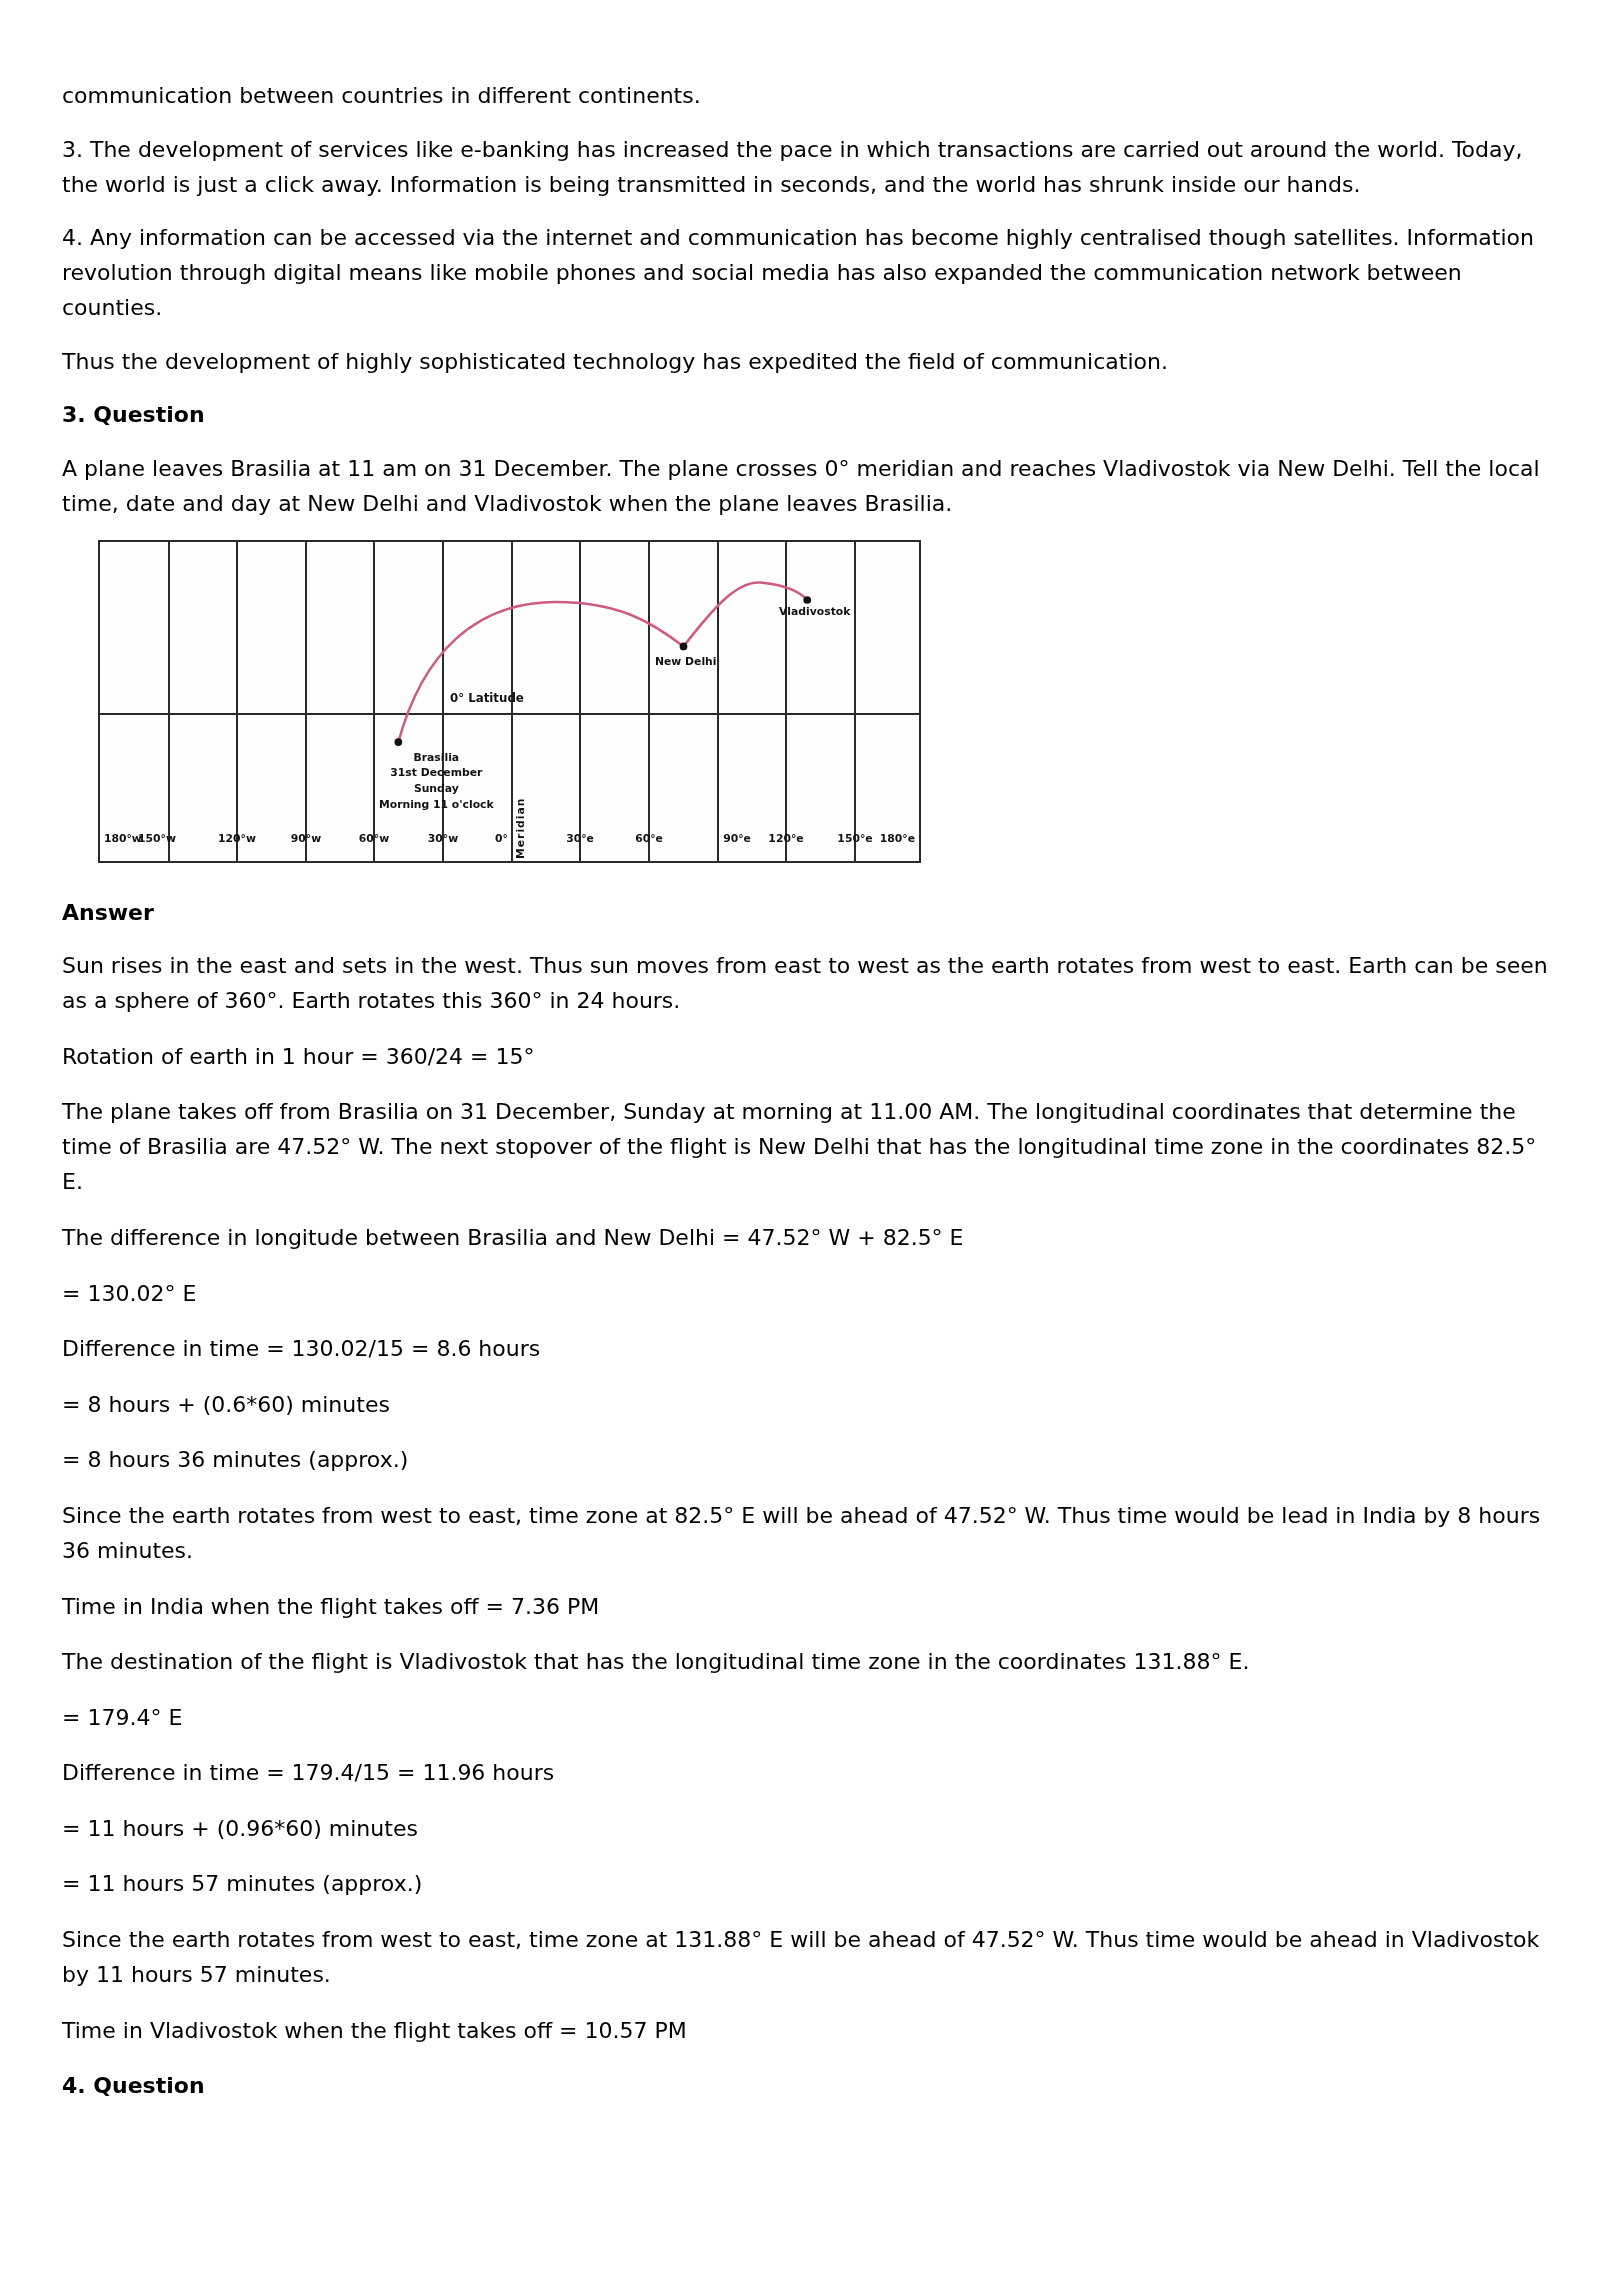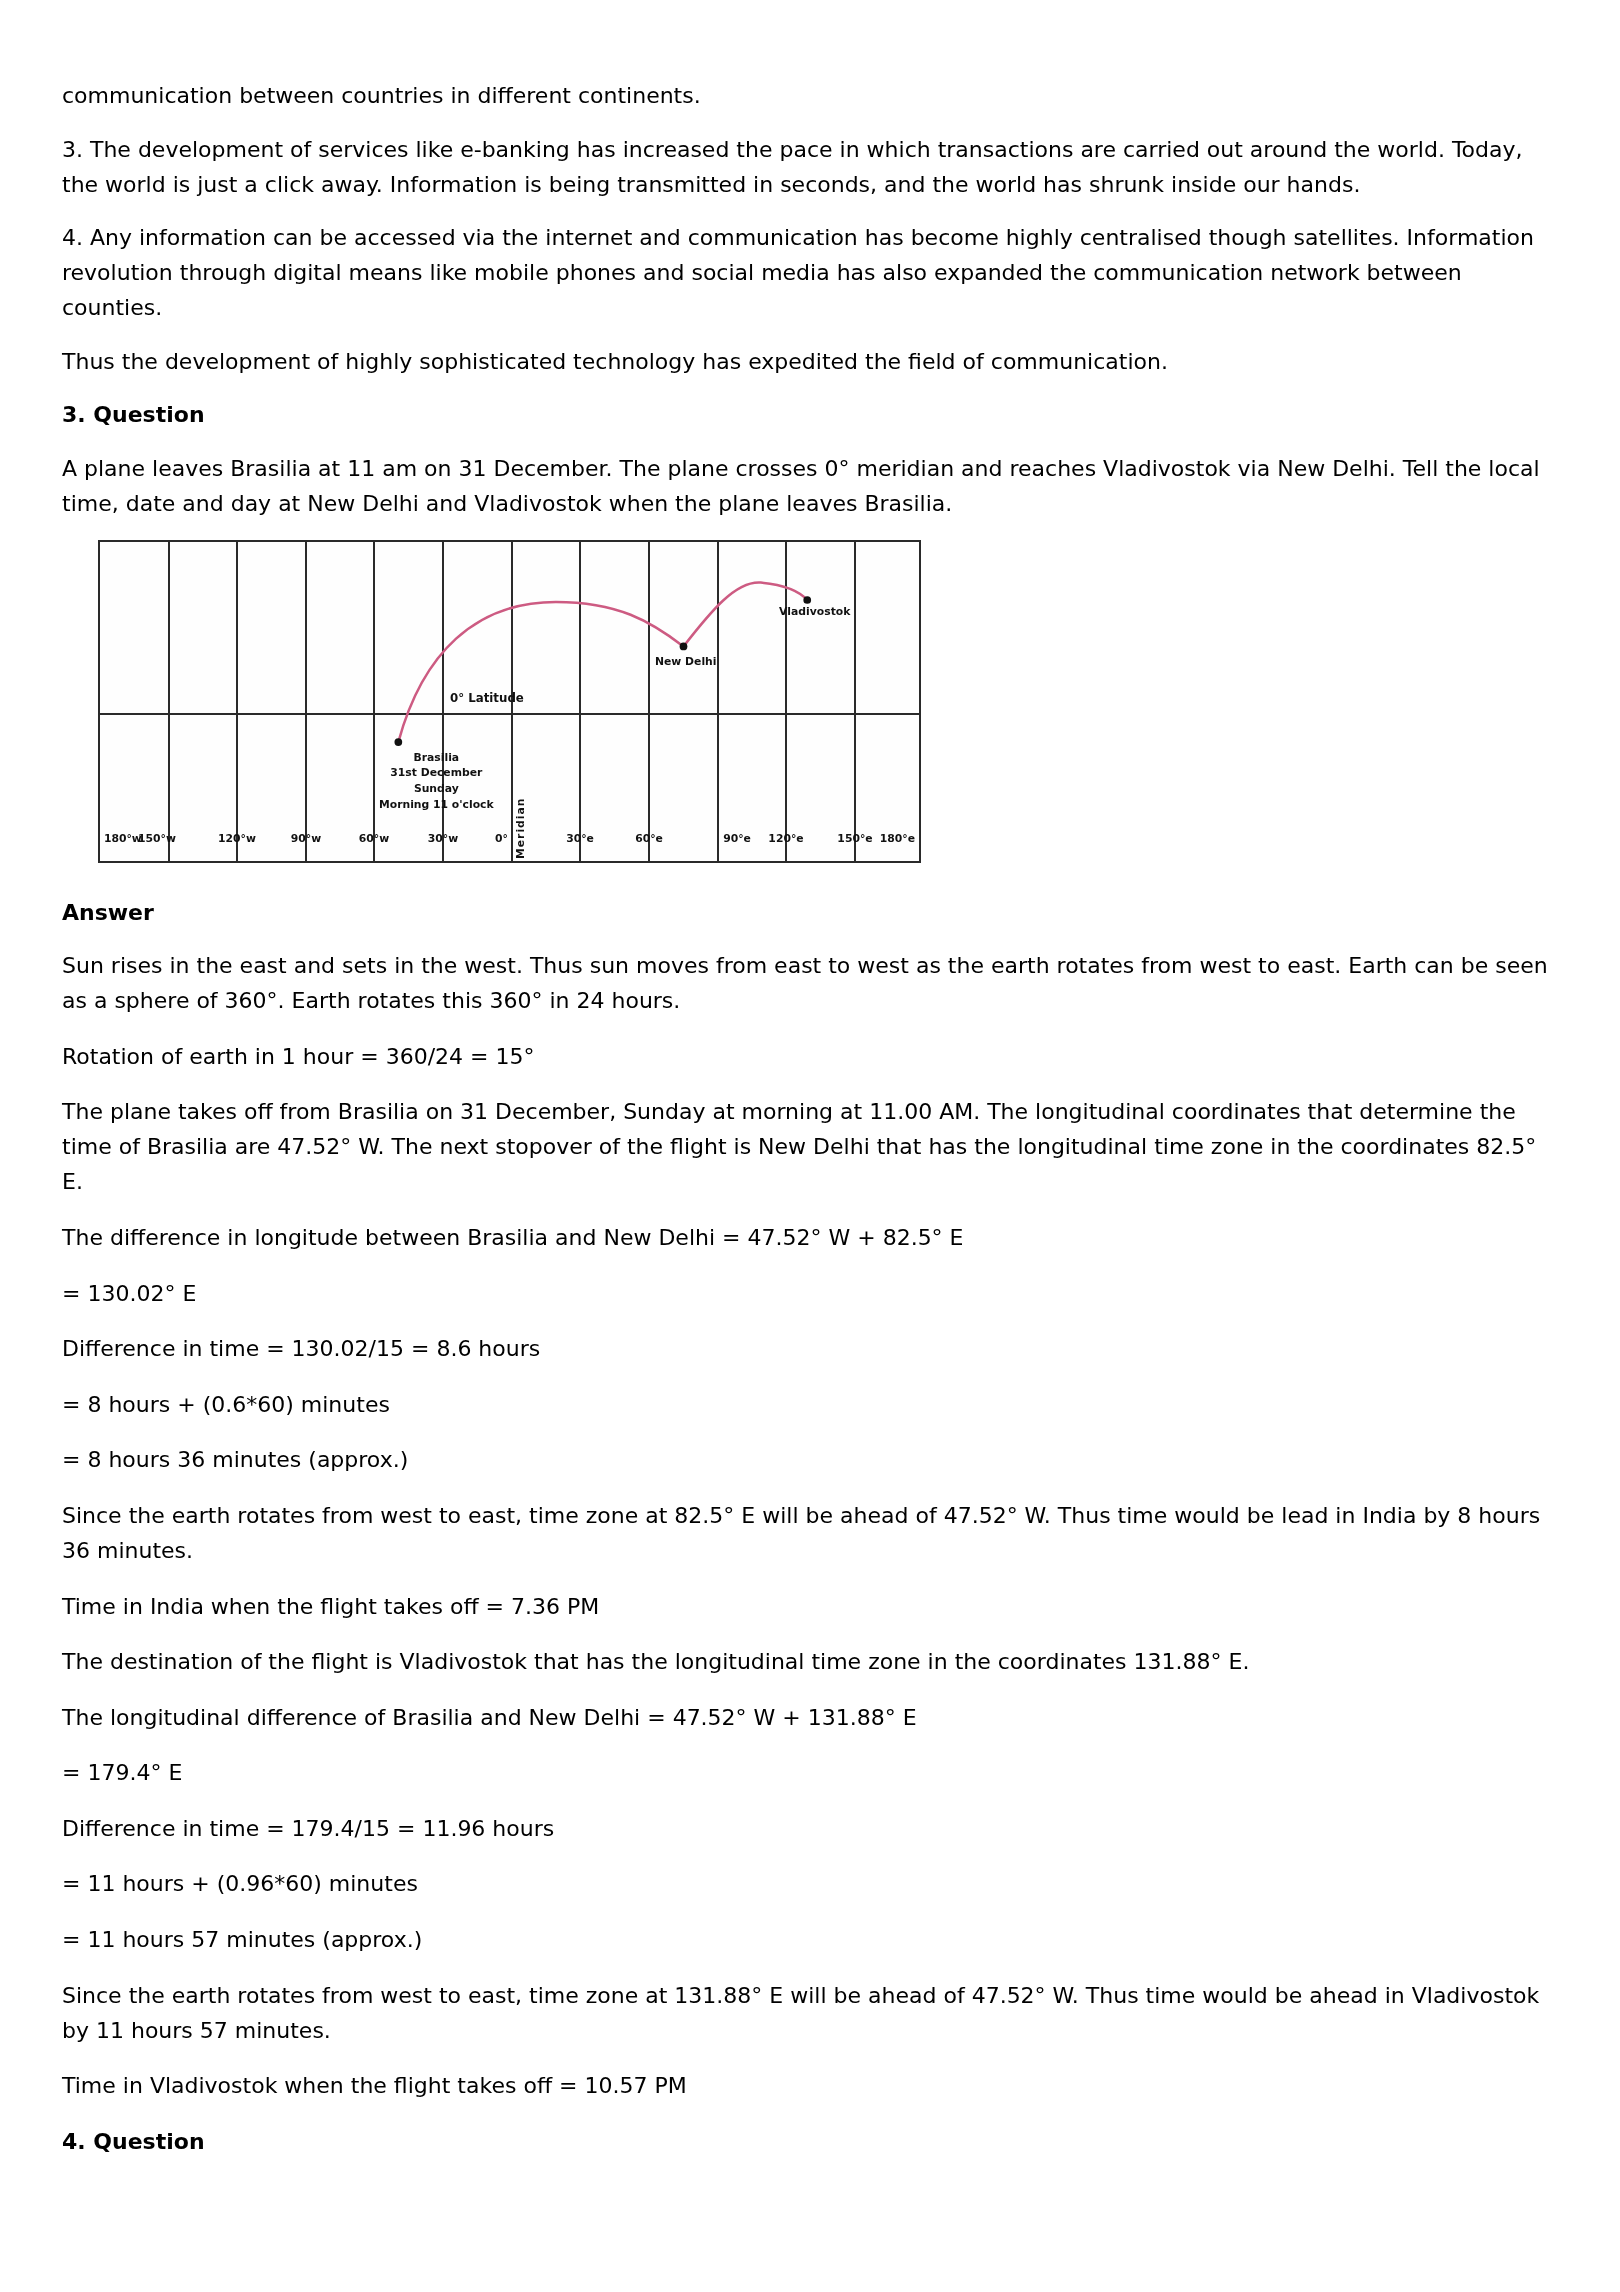--- a/index.html
+++ b/index.html
@@ -100,21 +100,20 @@
     <p>Rotation of earth in 1 hour = 360/24 = 15°</p>
     <p>The plane takes off from Brasilia on 31 December, Sunday at morning at 11.00 AM. The longitudinal coordinates that determine the time of Brasilia are 47.52° W. The next stopover of the flight is New Delhi that has the longitudinal time zone in the coordinates 82.5° E.</p>
     <p>The difference in longitude between Brasilia and New Delhi = 47.52° W + 82.5° E</p>
     <p>= 130.02° E</p>
     <p>Difference in time = 130.02/15 = 8.6 hours</p>
     <p>= 8 hours + (0.6*60) minutes</p>
     <p>= 8 hours 36 minutes (approx.)</p>
     <p>Since the earth rotates from west to east, time zone at 82.5° E will be ahead of 47.52° W. Thus time would be lead in India by 8 hours 36 minutes.</p>
     <p>Time in India when the flight takes off = 7.36 PM</p>
     <p>The destination of the flight is Vladivostok that has the longitudinal time zone in the coordinates 131.88° E.</p>
-    <p>The longitudinal difference of Brasilia and New Delhi = 47.52° W + 131.88° E</p>
     <p>= 179.4° E</p>
     <p>Difference in time = 179.4/15 = 11.96 hours</p>
     <p>= 11 hours + (0.96*60) minutes</p>
     <p>= 11 hours 57 minutes (approx.)</p>
     <p>Since the earth rotates from west to east, time zone at 131.88° E will be ahead of 47.52° W. Thus time would be ahead in Vladivostok by 11 hours 57 minutes.</p>
     <p>Time in Vladivostok when the flight takes off = 10.57 PM</p>
   </section>
 
   <h3>4. Question</h3>
 

